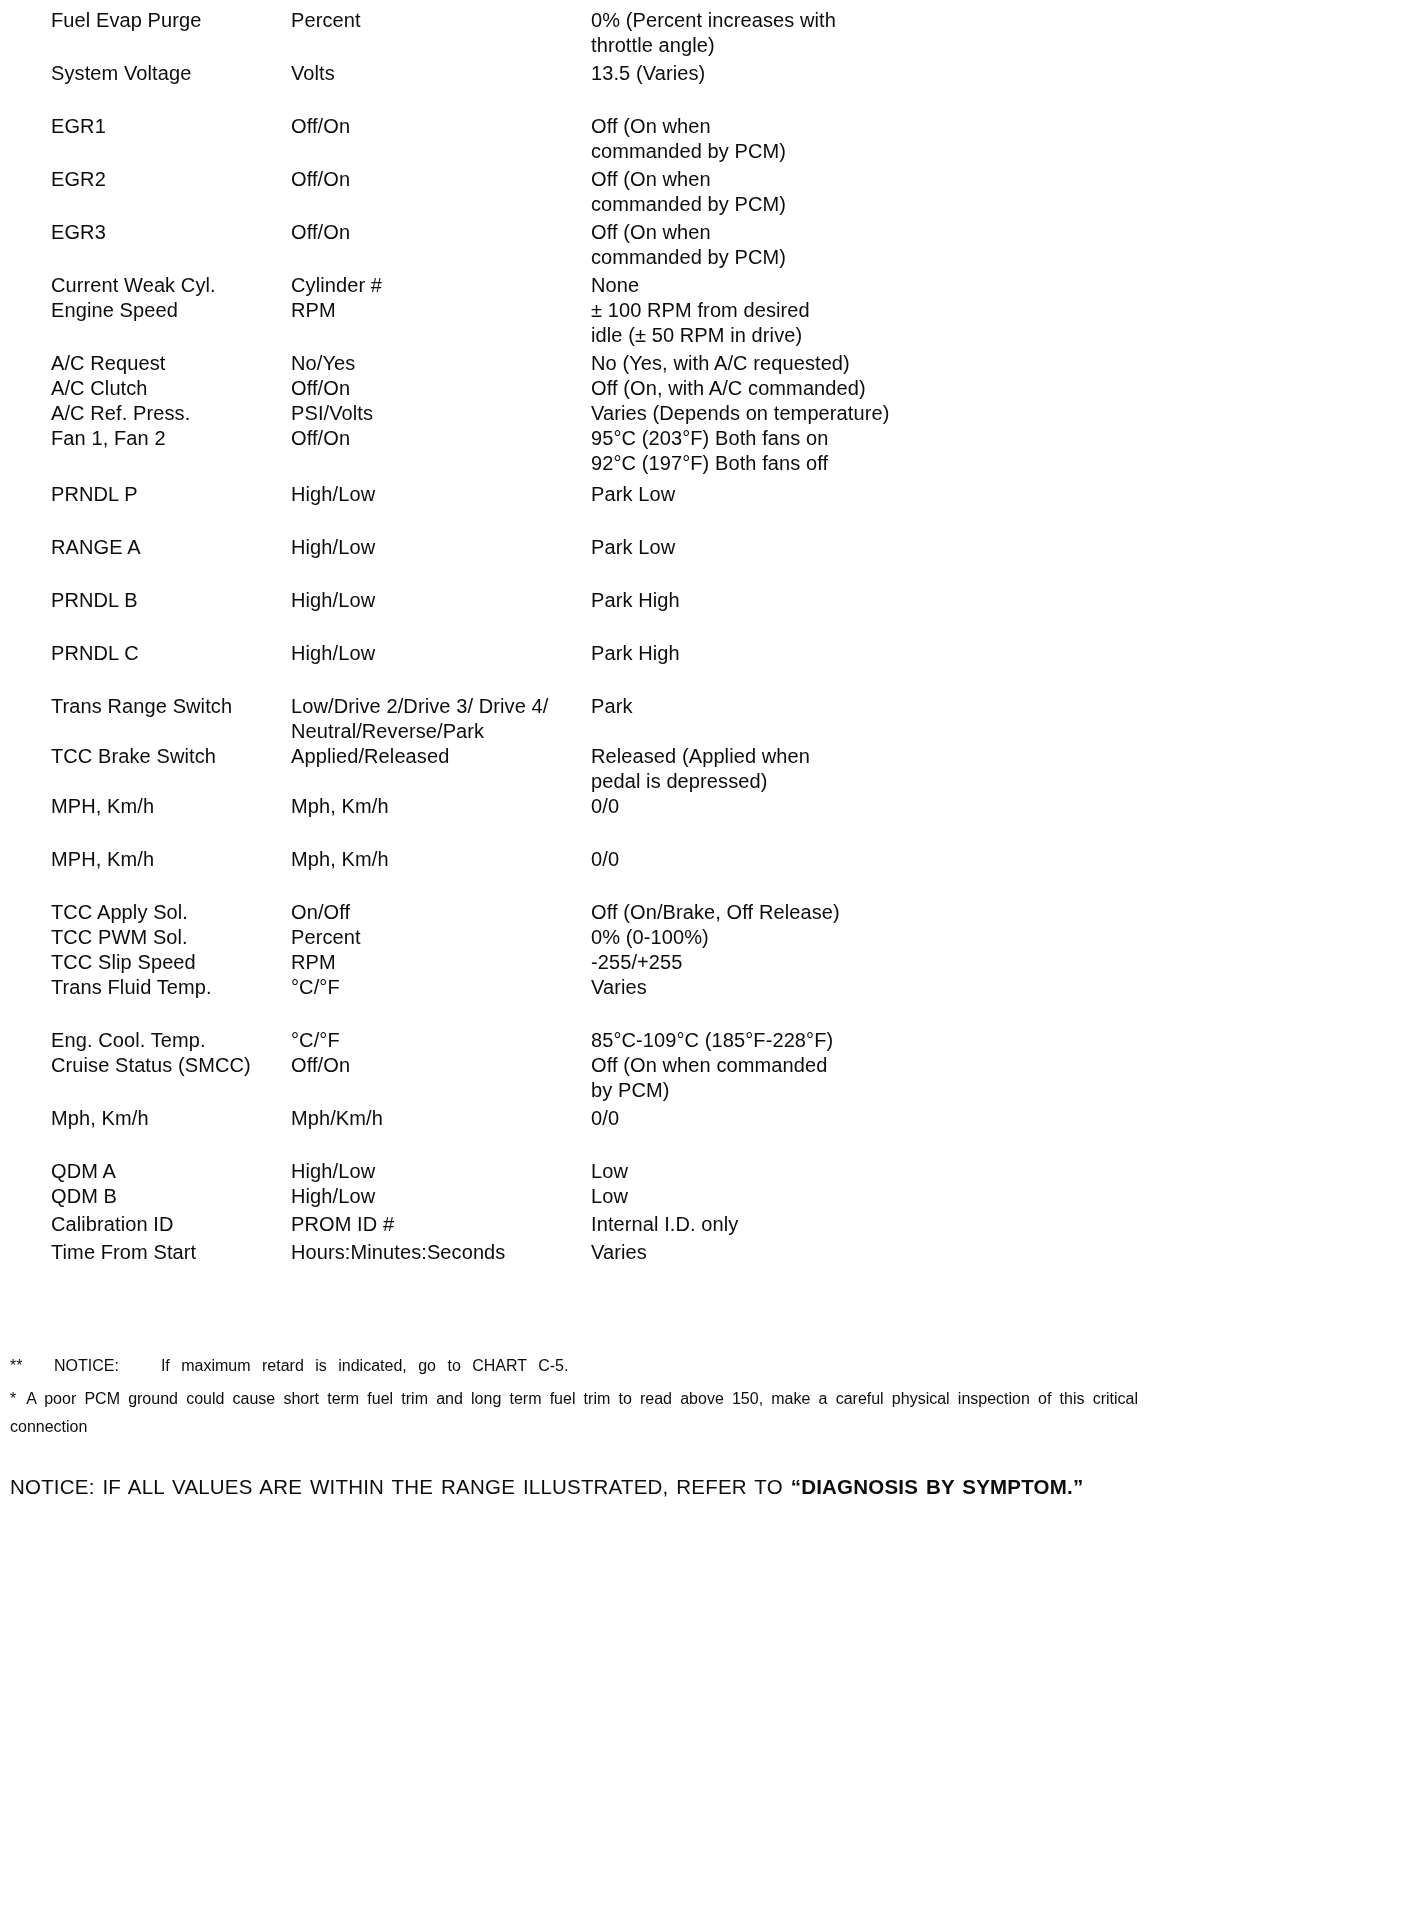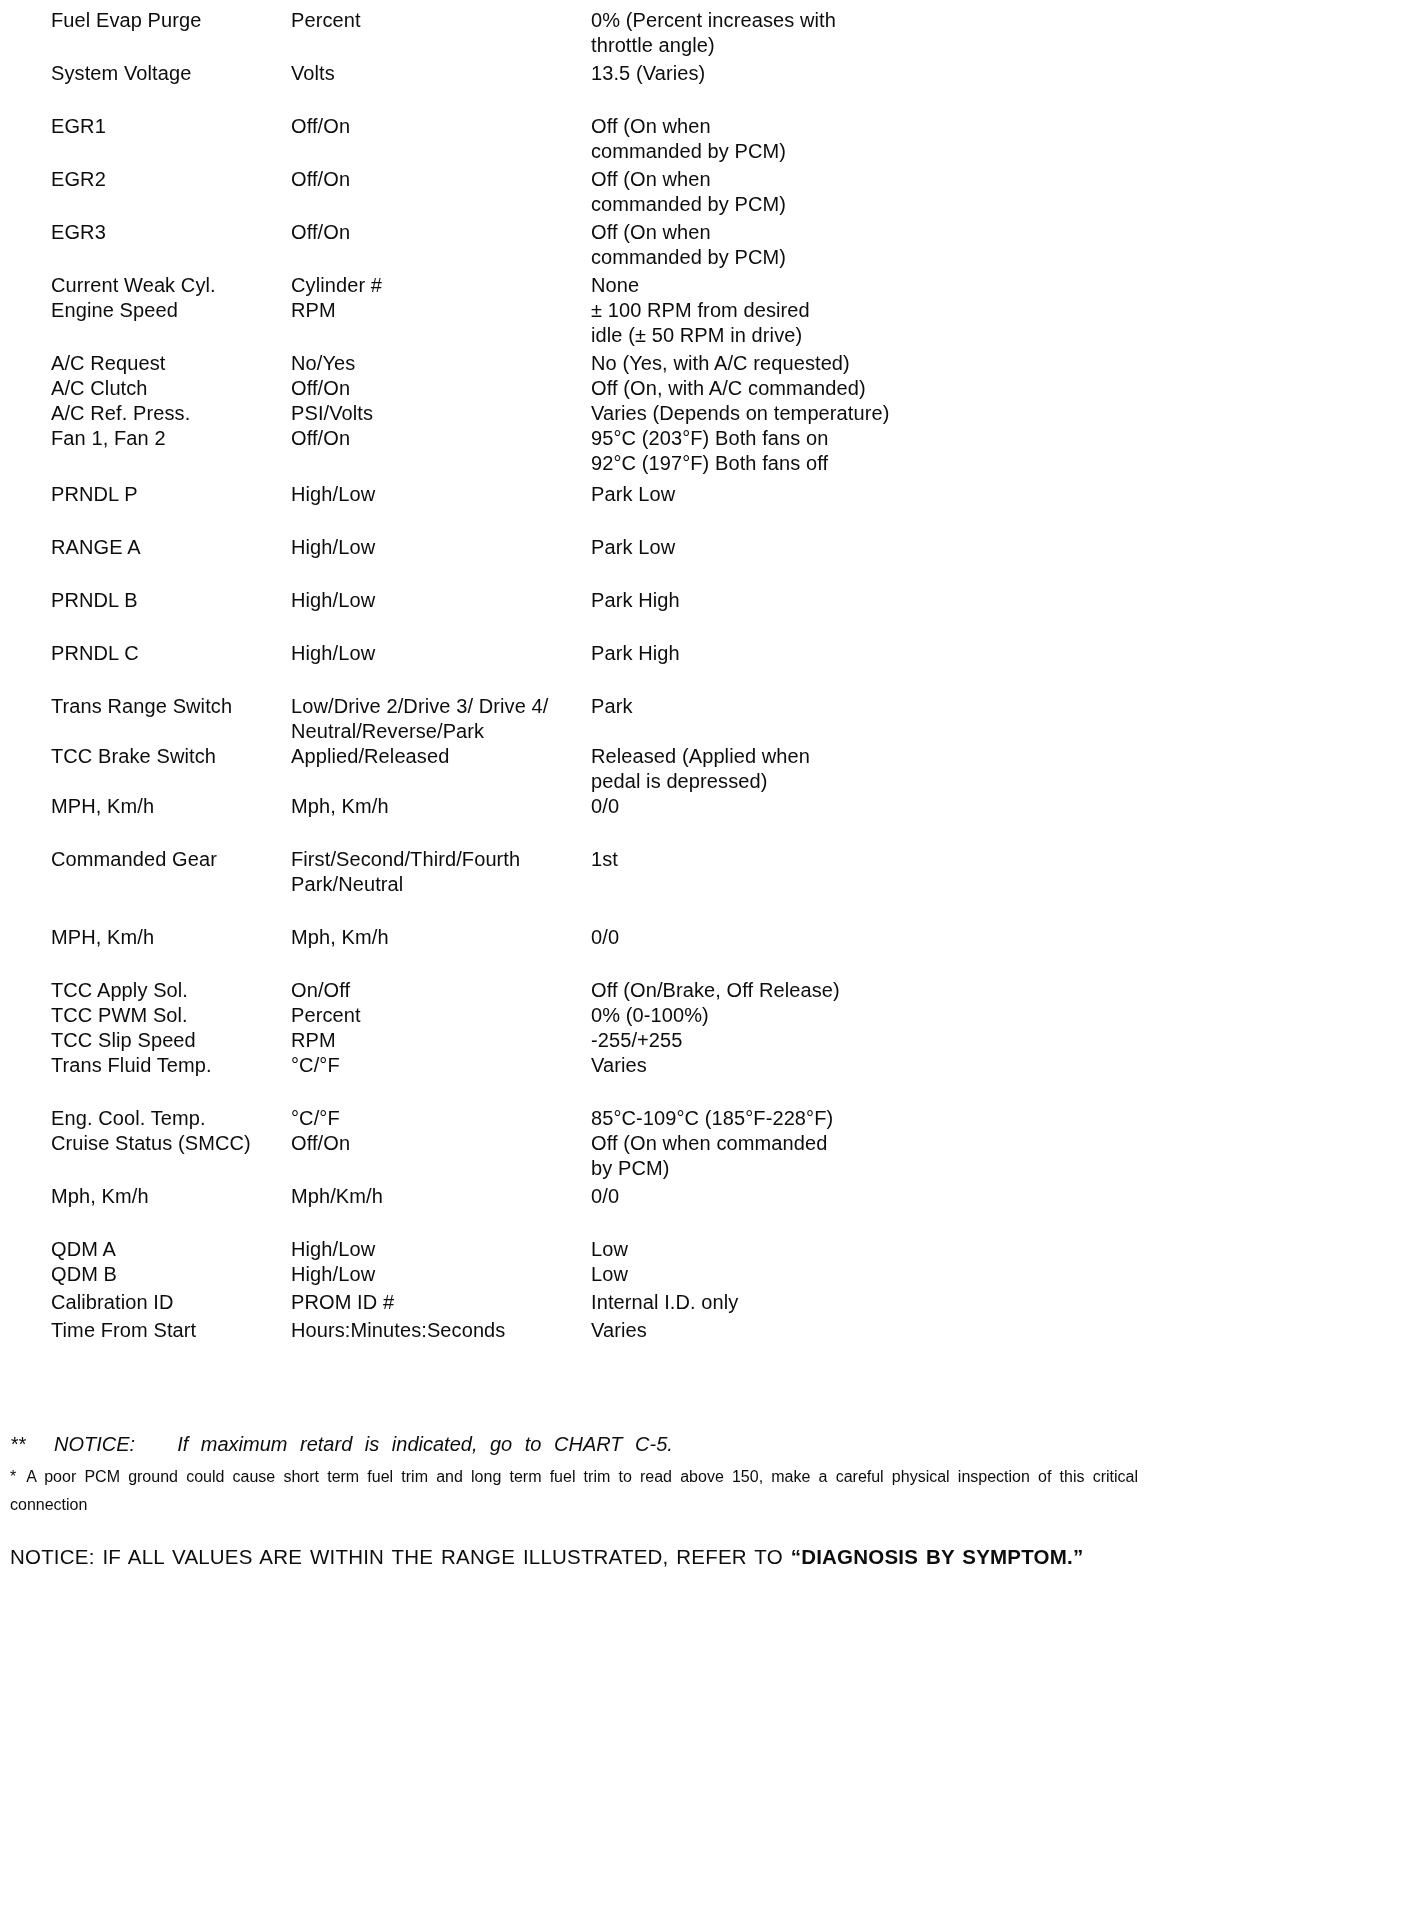--- a/index.html
+++ b/index.html
@@ -30,23 +30,22 @@
     font-size: 20px;
     line-height: 25px;
     white-space: pre-line;
     letter-spacing: 0.1px;
   }
   .footnotes {
     margin-top: 88px;
     padding: 0 30px 0 10px;
   }
   .note1 {
-    font-size: 20px;
+    font-size: 16px;
     line-height: 26px;
-    font-style: italic;
   }
   .note1 .marker {
     display: inline-block;
     width: 44px;
   }
   .note1 .label {
     display: inline-block;
     margin-right: 42px;
   }
   .note1 .text {
@@ -57,21 +56,21 @@
     font-size: 16px;
     line-height: 28px;
     text-align: justify;
     max-width: 1128px;
     word-spacing: 2px;
   }
   .note2 .marker {
     margin-right: 10px;
   }
   .final-notice {
-    margin-top: 24px;
+    margin-top: 32px;
     font-size: 20.5px;
     line-height: 27px;
     max-width: 1390px;
     word-spacing: 2px;
     letter-spacing: 0.2px;
   }
   .final-notice .bold {
     font-weight: bold;
   }
 </style>
@@ -172,26 +171,20 @@
     <div class="cell">Applied/Released</div>
     <div class="cell">Released (Applied when
 pedal is depressed)</div>
   </div>
   <div class="row">
     <div class="cell">MPH, Km/h</div>
     <div class="cell">Mph, Km/h</div>
     <div class="cell">0/0</div>
   </div>
   <div class="row g28">
-    <div class="cell">Commanded Gear</div>
-    <div class="cell">First/Second/Third/Fourth
-Park/Neutral</div>
-    <div class="cell">1st</div>
-  </div>
-  <div class="row g28">
     <div class="cell">MPH, Km/h</div>
     <div class="cell">Mph, Km/h</div>
     <div class="cell">0/0</div>
   </div>
   <div class="row g28">
     <div class="cell">TCC Apply Sol.</div>
     <div class="cell">On/Off</div>
     <div class="cell">Off (On/Brake, Off Release)</div>
   </div>
   <div class="row">

